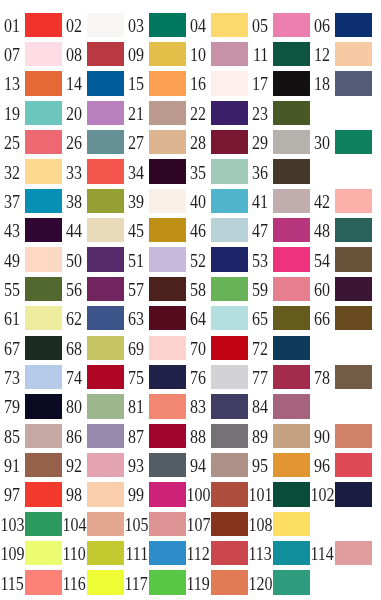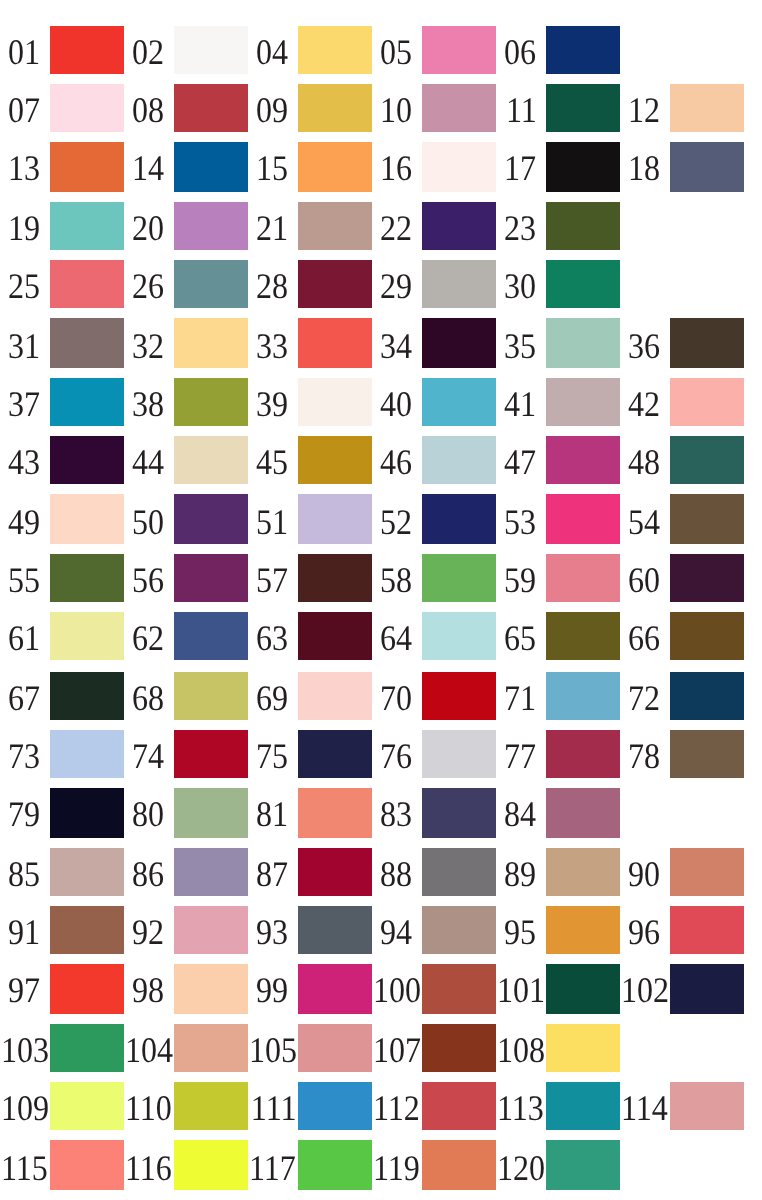--- a/index.html
+++ b/index.html
@@ -29,20 +29,26 @@
           <div class="cell-chip" style="background:#F0342C"></div>
         </div>
         <div class="cell">
           <div class="cell-label">
             <span>02</span>
           </div>
           <div class="cell-chip" style="background:#F8F6F5"></div>
         </div>
         <div class="cell">
           <div class="cell-label">
+            <span>03</span>
+          </div>
+          <div class="cell-chip" style="background:#00775F"></div>
+        </div>
+        <div class="cell">
+          <div class="cell-label">
             <span>04</span>
           </div>
           <div class="cell-chip" style="background:#FCD96D"></div>
         </div>
         <div class="cell">
           <div class="cell-label">
             <span>05</span>
           </div>
           <div class="cell-chip" style="background:#ED7FAE"></div>
         </div>
@@ -169,46 +175,46 @@
           <div class="cell-chip" style="background:#EC6971"></div>
         </div>
         <div class="cell">
           <div class="cell-label">
             <span>26</span>
           </div>
           <div class="cell-chip" style="background:#659096"></div>
         </div>
         <div class="cell">
           <div class="cell-label">
+            <span>27</span>
+          </div>
+          <div class="cell-chip" style="background:#DDB490"></div>
+        </div>
+        <div class="cell">
+          <div class="cell-label">
             <span>28</span>
           </div>
           <div class="cell-chip" style="background:#7A1833"></div>
         </div>
         <div class="cell">
           <div class="cell-label">
             <span>29</span>
           </div>
           <div class="cell-chip" style="background:#B5B1AC"></div>
         </div>
         <div class="cell">
           <div class="cell-label">
             <span>30</span>
           </div>
           <div class="cell-chip" style="background:#0F805D"></div>
         </div>
       </div>
       <div class="swatch-row">
         <div class="cell">
           <div class="cell-label">
-            <span>31</span>
-          </div>
-          <div class="cell-chip" style="background:#806C6B"></div>
-        </div>
-        <div class="cell">
-          <div class="cell-label">
             <span>32</span>
           </div>
           <div class="cell-chip" style="background:#FCD98E"></div>
         </div>
         <div class="cell">
           <div class="cell-label">
             <span>33</span>
           </div>
           <div class="cell-chip" style="background:#F2564C"></div>
         </div>
@@ -438,26 +444,20 @@
           <div class="cell-label">
             <span>69</span>
           </div>
           <div class="cell-chip" style="background:#FBD3CC"></div>
         </div>
         <div class="cell">
           <div class="cell-label">
             <span>70</span>
           </div>
           <div class="cell-chip" style="background:#C00411"></div>
-        </div>
-        <div class="cell">
-          <div class="cell-label">
-            <span>71</span>
-          </div>
-          <div class="cell-chip" style="background:#6AAFCB"></div>
         </div>
         <div class="cell">
           <div class="cell-label">
             <span>72</span>
           </div>
           <div class="cell-chip" style="background:#0D3A5A"></div>
         </div>
       </div>
       <div class="swatch-row">
         <div class="cell">

